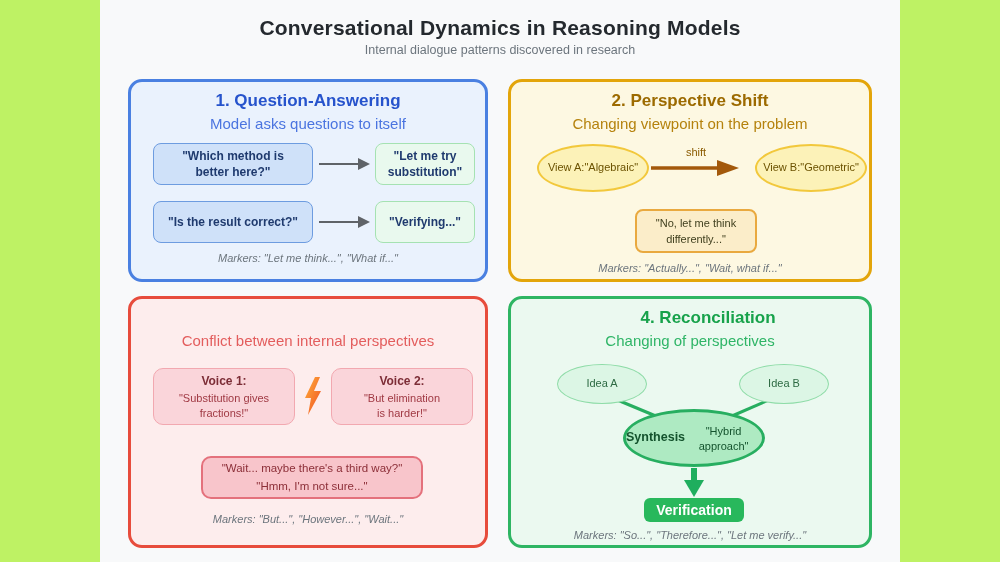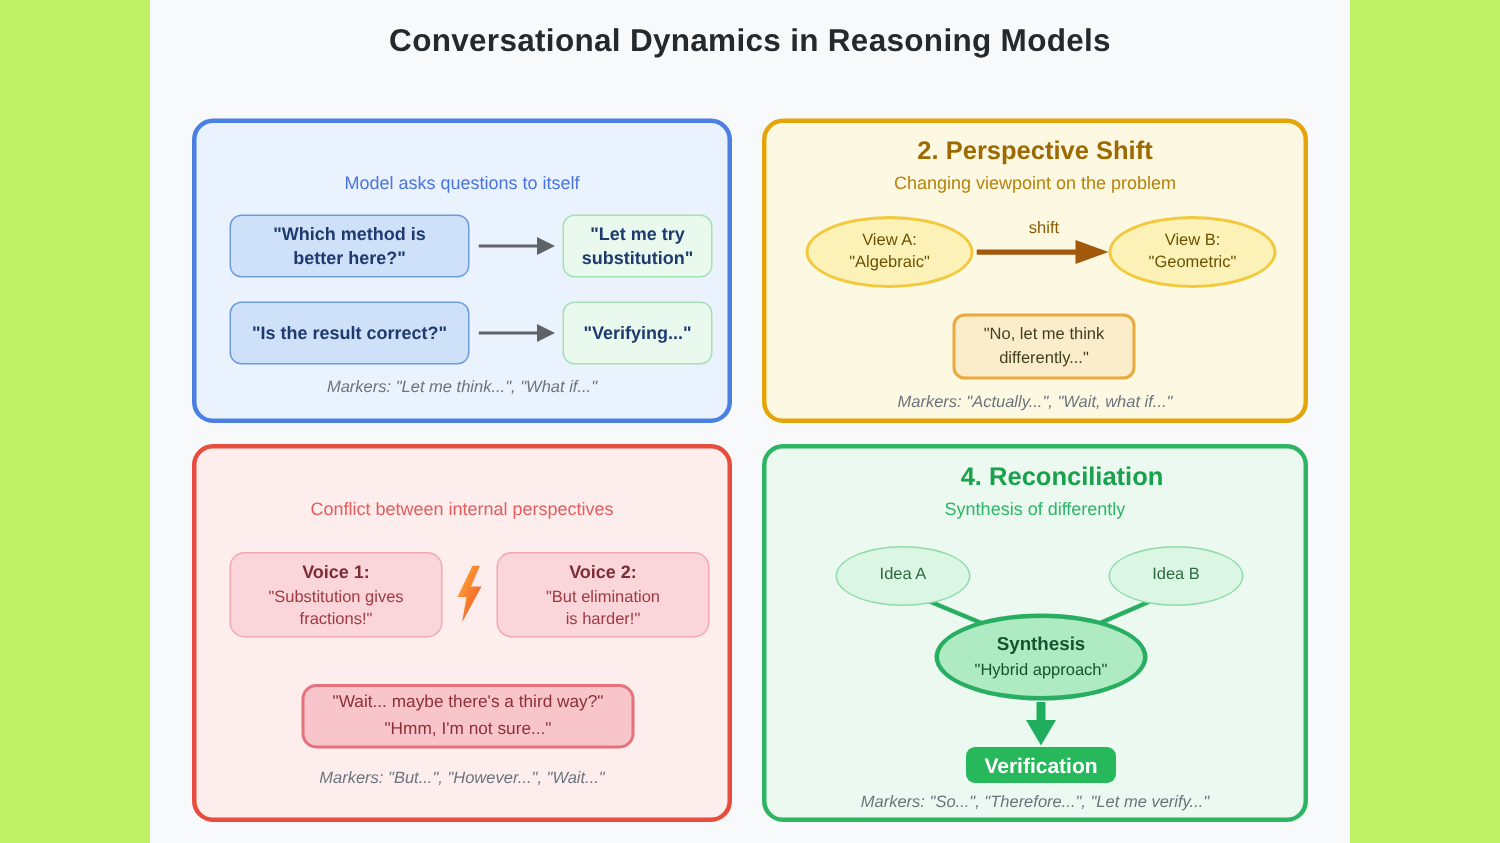--- a/index.html
+++ b/index.html
@@ -8,45 +8,45 @@
   #page-strip { position: absolute; left: 100px; top: 0; width: 800px; height: 562px; background: #f8f9fa; }
 
   .page-title { position: absolute; left: 100px; width: 800px; top: 16px; text-align: center;
     font-size: 21px; font-weight: bold; color: #24292e; letter-spacing: 0.2px; }
   .page-subtitle { position: absolute; left: 100px; width: 800px; top: 43px; text-align: center;
     font-size: 12.5px; color: #6c757d; }
 
   .quad { position: absolute; border-radius: 14px; border-width: 3px; border-style: solid; }
   .quad-title { position: absolute; left: 0; width: 100%; text-align: center; top: 9px;
     font-size: 17px; font-weight: bold; }
-  .quad-sub { position: absolute; left: 0; width: 100%; text-align: center; top: 33px; font-size: 12px; }
+  .quad-sub { position: absolute; left: 0; width: 100%; text-align: center; top: 33px; font-size: 15px; }
   .markers { position: absolute; left: 0; width: 100%; text-align: center;
     font-style: italic; font-size: 11px; color: #6c757d; }
 
   
   #quad-qa { left: 128px; top: 79px; width: 360px; height: 203px; background: #eaf2fd; border-color: #4a80e1; }
   #quad-qa .quad-title { color: #2653cc; }
   #quad-qa .quad-sub { color: #4a74e0; }
   .qa-box { position: absolute; border-radius: 8px; border: 1.5px solid; display: flex;
     flex-direction: column; align-items: center; justify-content: center;
     font-size: 12px; font-weight: 600; color: #1f3a6e; line-height: 1.35; text-align: center; }
   .qa-q { left: 22px; width: 160px; height: 42px; background: #cfe1f9; border-color: #6d9ce0; }
   .qa-a { left: 244px; width: 100px; height: 42px; background: #e9f9ee; border-color: #a5e2b2; }
   .qa-arrow { position: absolute; left: 188px; width: 52px; height: 16px; }
 
   
   #quad-shift { left: 508px; top: 79px; width: 364px; height: 203px; background: #fdf8e2; border-color: #e3a50a; }
   #quad-shift .quad-title { color: #9c6a00; }
   #quad-shift .quad-sub { color: #b5820d; }
-  .ellipse { position: absolute; border-radius: 50%; display: flex; flex-direction: column;
+  .ellipse { position: absolute; border-radius: 50%; display: flex; flex-direction: row;
     align-items: center; justify-content: center; text-align: center; line-height: 1.4; }
   .view-ellipse { width: 112px; height: 48px; top: 62px; background: #fcf2b8;
     border: 2px solid #f2c83c; font-size: 11px; color: #6b5200; }
   #view-a { left: 26px; }
-  #view-b { left: 228px; }
+  #view-b { left: 244px; }
   .shift-label { position: absolute; left: 142px; width: 86px; top: 64px; text-align: center;
     font-size: 11px; color: #8a5a00; }
   .shift-arrow { position: absolute; left: 140px; top: 77px; width: 90px; height: 18px; }
   .note-box { position: absolute; left: 124px; top: 127px; width: 122px; height: 44px;
     background: #fbedc9; border: 2px solid #e9a93f; border-radius: 8px; display: flex;
     flex-direction: column; align-items: center; justify-content: center;
     font-size: 11px; color: #41401f; line-height: 1.5; text-align: center; }
 
   
   #quad-conflict { left: 128px; top: 296px; width: 360px; height: 252px; background: #fdeded; border-color: #e74c3c; }
@@ -83,22 +83,24 @@
     background: #28b85c; border-radius: 6px; display: flex; align-items: center; justify-content: center;
     font-size: 14px; font-weight: bold; color: #ffffff; }
 </style>
 </head>
 <body>
 
 <div id="canvas">
   <div id="page-strip"></div>
 
   <div class="page-title">Conversational Dynamics in Reasoning Models</div>
+  <div class="page-subtitle">Internal dialogue patterns discovered in research</div>
 
   <div class="quad" id="quad-qa">
+    <div class="quad-title">1. Question-Answering</div>
     <div class="quad-sub">Model asks questions to itself</div>
 
     <div class="qa-box qa-q" style="top:61px">
       <div>"Which method is</div>
       <div>better here?"</div>
     </div>
     <svg class="qa-arrow" style="top:74px" viewBox="0 0 52 16">
       <line x1="0" y1="8" x2="40" y2="8" stroke="#5f6368" stroke-width="2"></line>
       <polygon points="39,2 51,8 39,14" fill="#5f6368"></polygon>
     </svg>
@@ -182,21 +184,21 @@
     <div class="markers" style="top:214px">Markers: "But...", "However...", "Wait..."</div>
   </div>
 
   <div class="quad" id="quad-recon">
     <svg class="connectors" viewBox="0 0 364 252">
       <line x1="104" y1="100" x2="152" y2="120" stroke="#27ae60" stroke-width="3"></line>
       <line x1="260" y1="100" x2="214" y2="120" stroke="#27ae60" stroke-width="3"></line>
     </svg>
 
     <div class="quad-title">4. Reconciliation</div>
-    <div class="quad-sub">Synthesis of differently</div>
+    <div class="quad-sub">Changing of perspectives</div>
 
     <div class="ellipse idea-ellipse" id="idea-a">
       <div>Idea A</div>
     </div>
     <div class="ellipse synth-ellipse">
       <div class="synth-label">Synthesis</div>
       <div class="synth-sub">"Hybrid approach"</div>
     </div>
 
     <div class="ellipse idea-ellipse" id="idea-b">

